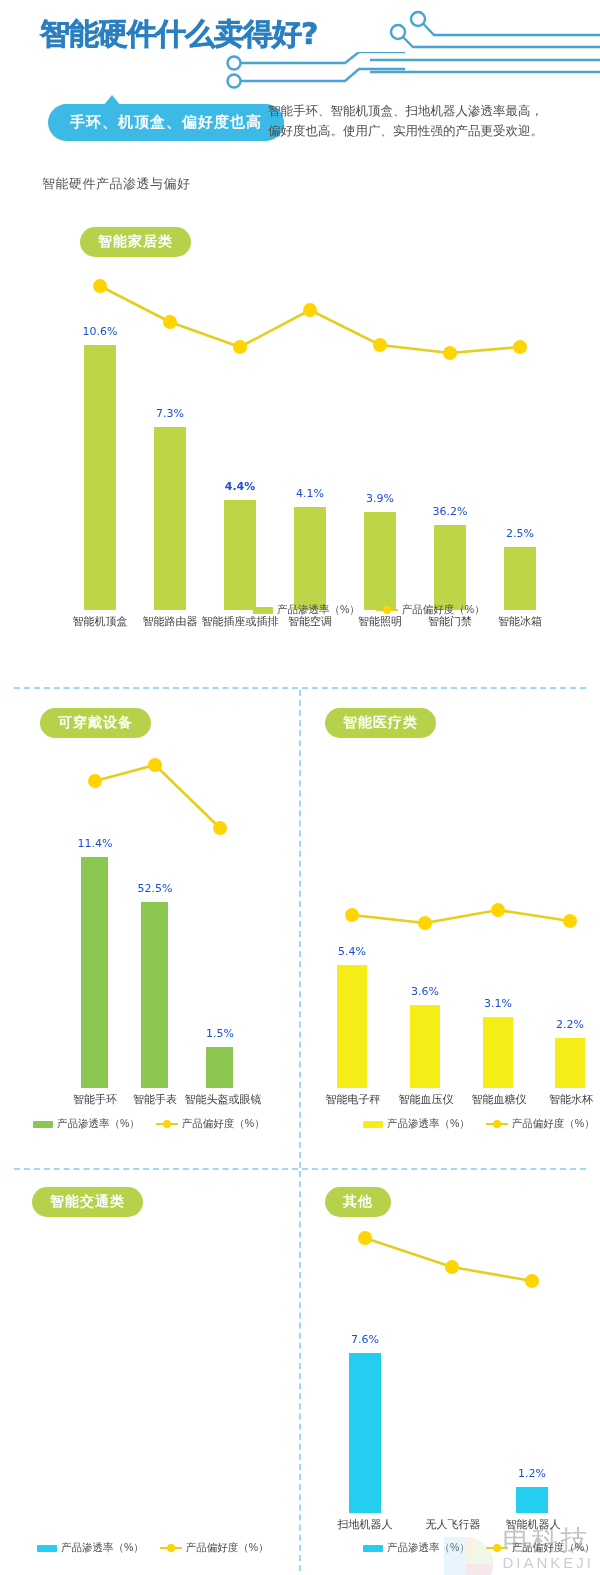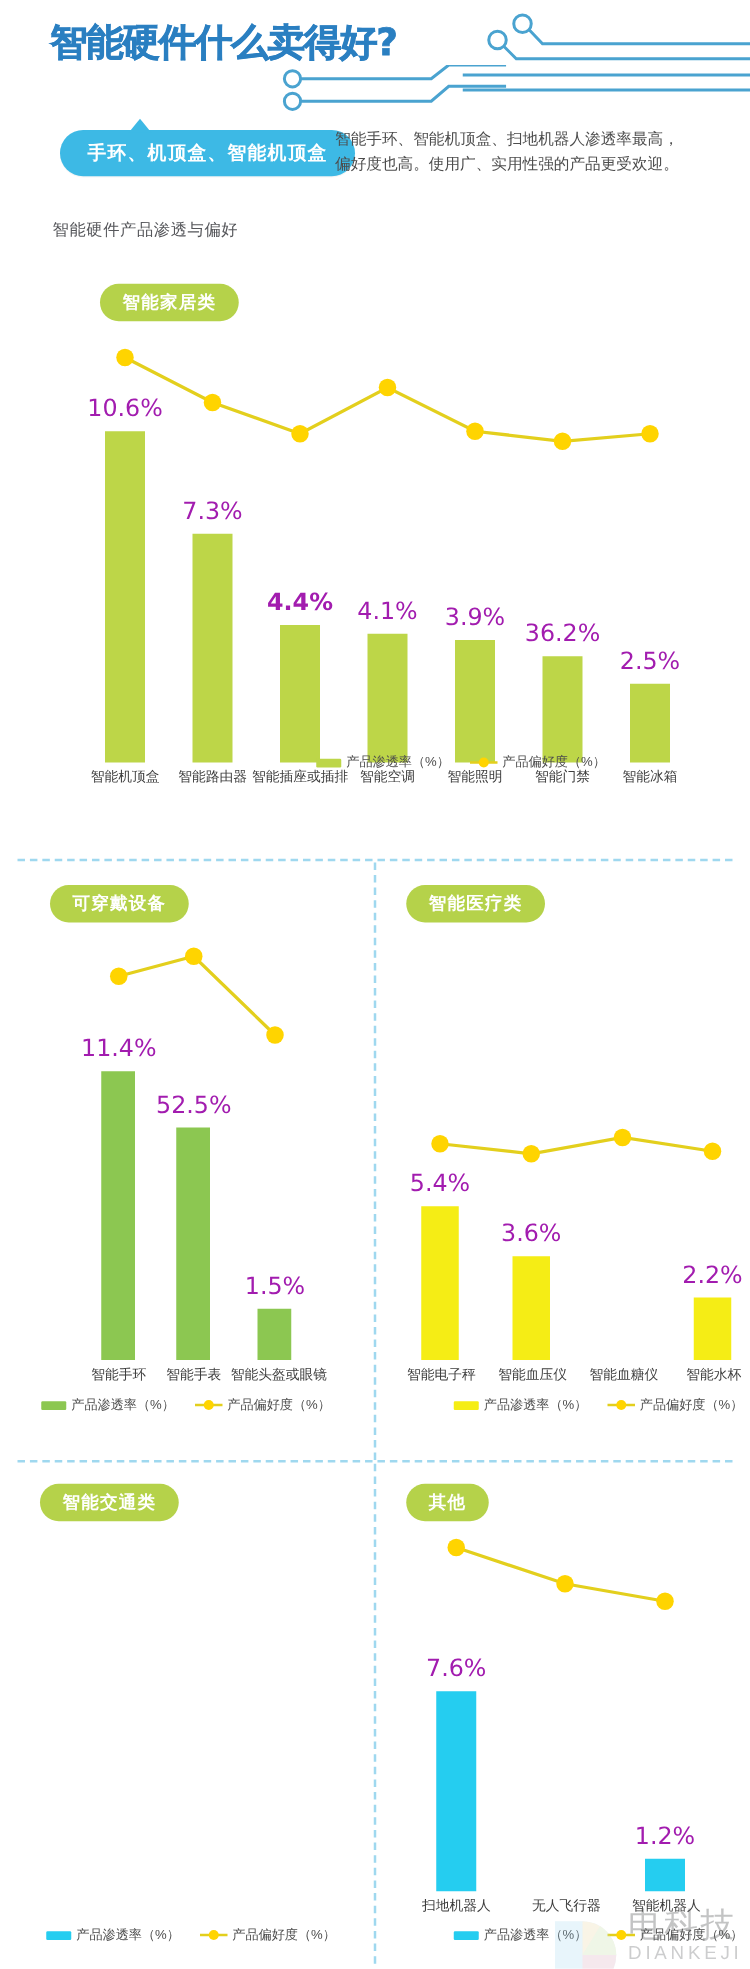--- a/index.html
+++ b/index.html
@@ -47,21 +47,21 @@
   .pill{
     display:inline-block;background:#b5d24a;color:#ffffff;
     border-radius:16px;padding:6px 18px;font-size:14px;font-weight:bold;
     letter-spacing:1px;white-space:nowrap;
   }
   .plot{position:relative;}
   .bar-slot{position:absolute;bottom:0;text-align:center;}
   .bar{margin:0 auto;border-radius:0;}
   .bar-val{
     position:absolute;left:50%;transform:translateX(-50%);
-    font-size:19px;color:#a21caf;white-space:nowrap;
+    font-size:11px;color:#1d4ed8;white-space:nowrap;
     font-family:"DejaVu Sans","Liberation Sans",sans-serif;
     text-align:right;
   }
   .xlab{
     position:absolute;left:50%;transform:translateX(-50%);
     font-size:11px;color:#3d3d3d;white-space:nowrap;top:4px;
   }
   .line-svg{position:absolute;left:0;top:0;pointer-events:none;}
 
   .legend{
@@ -115,21 +115,21 @@
       <g fill="none" stroke="#4aa3d0" stroke-width="2.4">
         <circle cx="9" cy="11" r="6.5"></circle>
         <path d="M16 11 L120 11 L134 0 L180 0"></path>
         <circle cx="9" cy="29" r="6.5"></circle>
         <path d="M16 29 L120 29 L134 17 L180 17"></path>
       </g>
     </svg>
 
     <div class="badge-wrap">
       <div class="badge-tip"></div>
-      <span class="badge">手环、机顶盒、智能机顶盒</span>
+      <span class="badge">手环、机顶盒、偏好度也高</span>
     </div>
 
     <div class="lede">智能手环、智能机顶盒、扫地机器人渗透率最高，偏好度也高。使用广、实用性强的产品更受欢迎。</div>
     <div class="subtitle">智能硬件产品渗透与偏好</div>
   </div>
 
   <div class="panel" style="left:0;top:205px;width:600px;height:480px;">
     <span class="pill" style="position:absolute;left:80px;top:22px;">智能家居类</span>
 
     <div class="plot" style="position:absolute;left:60px;top:60px;width:490px;height:370px;">
@@ -265,20 +265,24 @@
 
       <div style="position:absolute;left:0;top:0;width:285px;height:342px;">
         <div class="bar-slot" style="left:12px;width:60px;height:342px;">
           <div class="bar-val" style="bottom:130px;">5.4%</div>
           <div class="bar" style="width:30px;height:123px;background:#f5ed15;position:absolute;bottom:0;left:15px;"></div>
         </div>
         <div class="bar-slot" style="left:85px;width:60px;height:342px;">
           <div class="bar-val" style="bottom:90px;">3.6%</div>
           <div class="bar" style="width:30px;height:83px;background:#f5ed15;position:absolute;bottom:0;left:15px;"></div>
         </div>
+        <div class="bar-slot" style="left:158px;width:60px;height:342px;">
+          <div class="bar-val" style="bottom:78px;">3.1%</div>
+          <div class="bar" style="width:30px;height:71px;background:#f5ed15;position:absolute;bottom:0;left:15px;"></div>
+        </div>
         <div class="bar-slot" style="left:230px;width:60px;height:342px;">
           <div class="bar-val" style="bottom:57px;">2.2%</div>
           <div class="bar" style="width:30px;height:50px;background:#f5ed15;position:absolute;bottom:0;left:15px;"></div>
         </div>
       </div>
 
       <div style="position:absolute;left:0;top:342px;width:285px;">
         <div class="xlab" style="left:43px;">智能电子秤</div>
         <div class="xlab" style="left:116px;">智能血压仪</div>
         <div class="xlab" style="left:189px;">智能血糖仪</div>

